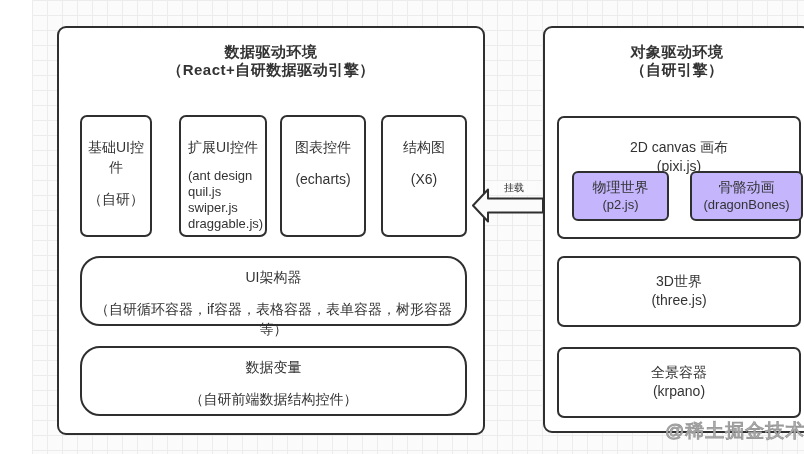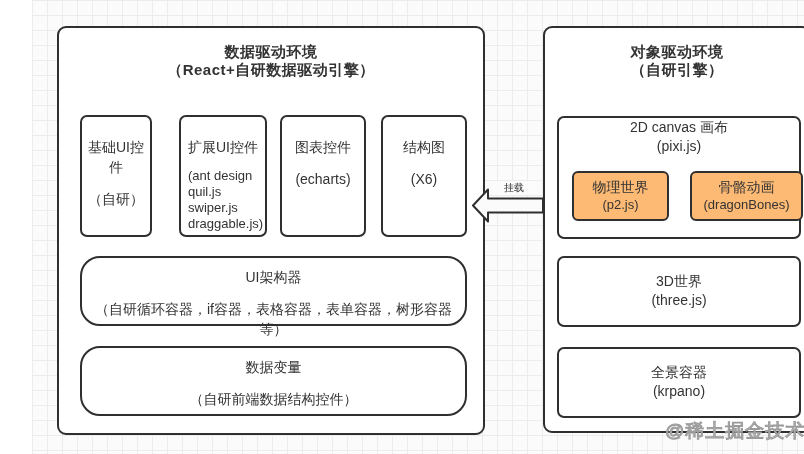--- a/index.html
+++ b/index.html
@@ -63,27 +63,27 @@
   .row1 { top: 228px; }
   .row2 { top: 318px; }
   .rowbox .node-title { margin-top: 9px; line-height: 20px; }
   .rowbox .node-sub   { margin-top: 12px; line-height: 20px; }
   
   .rnode { left: 12px; width: 244px; }
   .canvas2d { top: 88px;  height: 123px; }
   .r3d      { top: 228px; height: 71px; }
   .rpano    { top: 319px; height: 71px; }
   .stack-title { padding-top: 14px; line-height: 19px; }
-  .canvas2d .stack-title { padding-top: 0; }
+  .canvas2d .stack-title { padding-top: 20px; }
   .stack-line { line-height: 19px; }
   .subnode {
     position: absolute;
     top: 53px;
     height: 50px;
-    background: #fdba74;
+    background: #c4b5fd;
     border: 2px solid #2f2f2f;
     border-radius: 6px;
     text-align: center;
     font-size: 14px;
   }
   .sub-physics  { left: 13px;  width: 97px; }
   .sub-skeleton { left: 131px; width: 113px; }
   .subnode .s1 { margin-top: 6px; line-height: 17px; }
   .subnode .s2 { line-height: 17px; font-size: 13px; }
   

